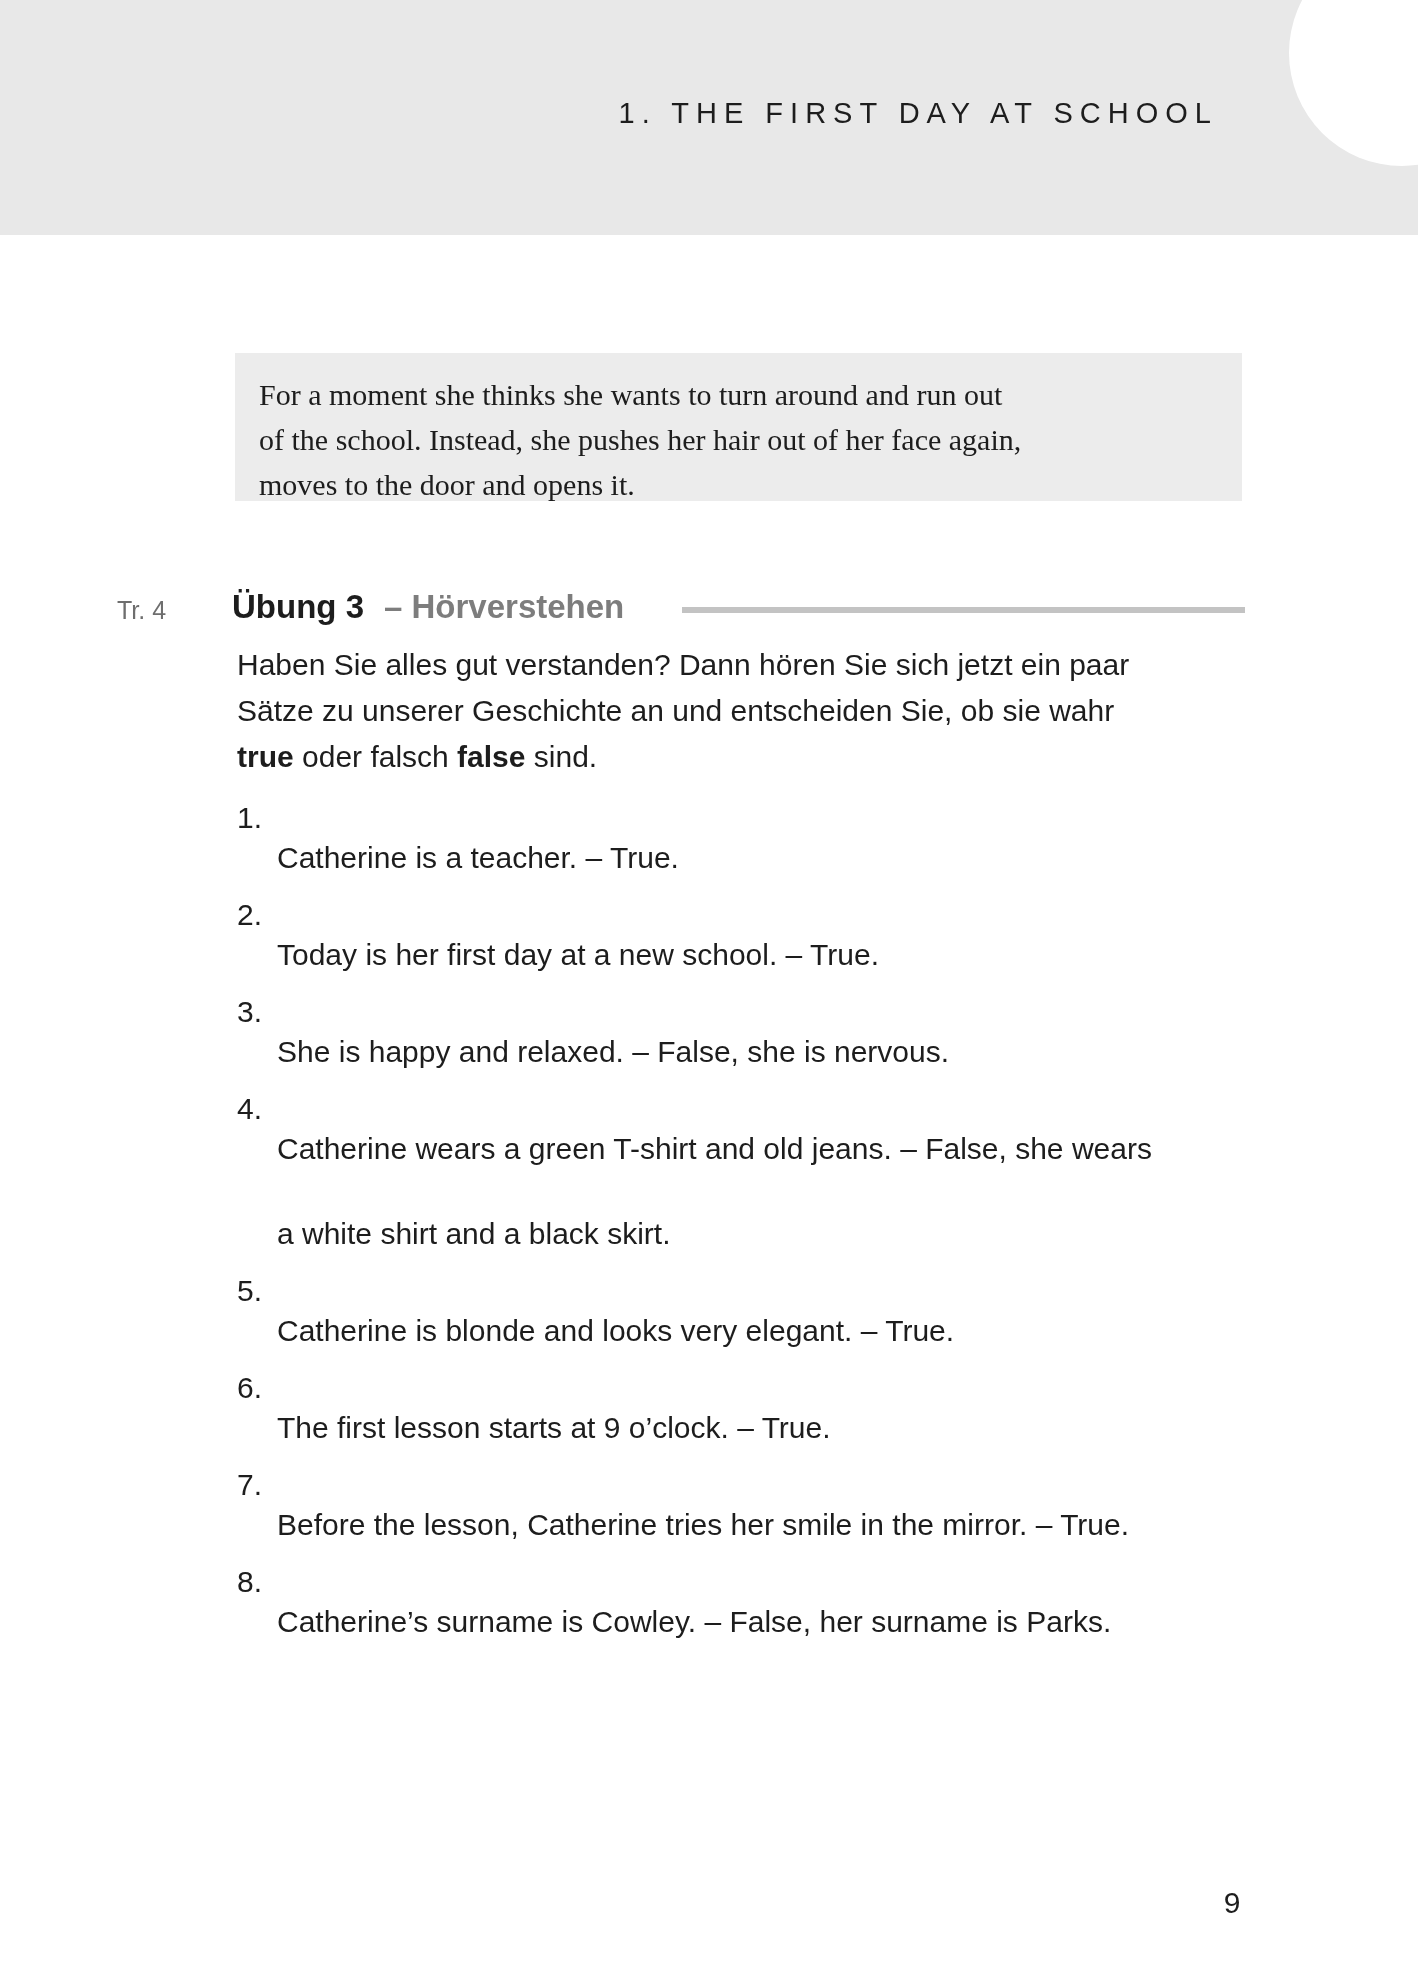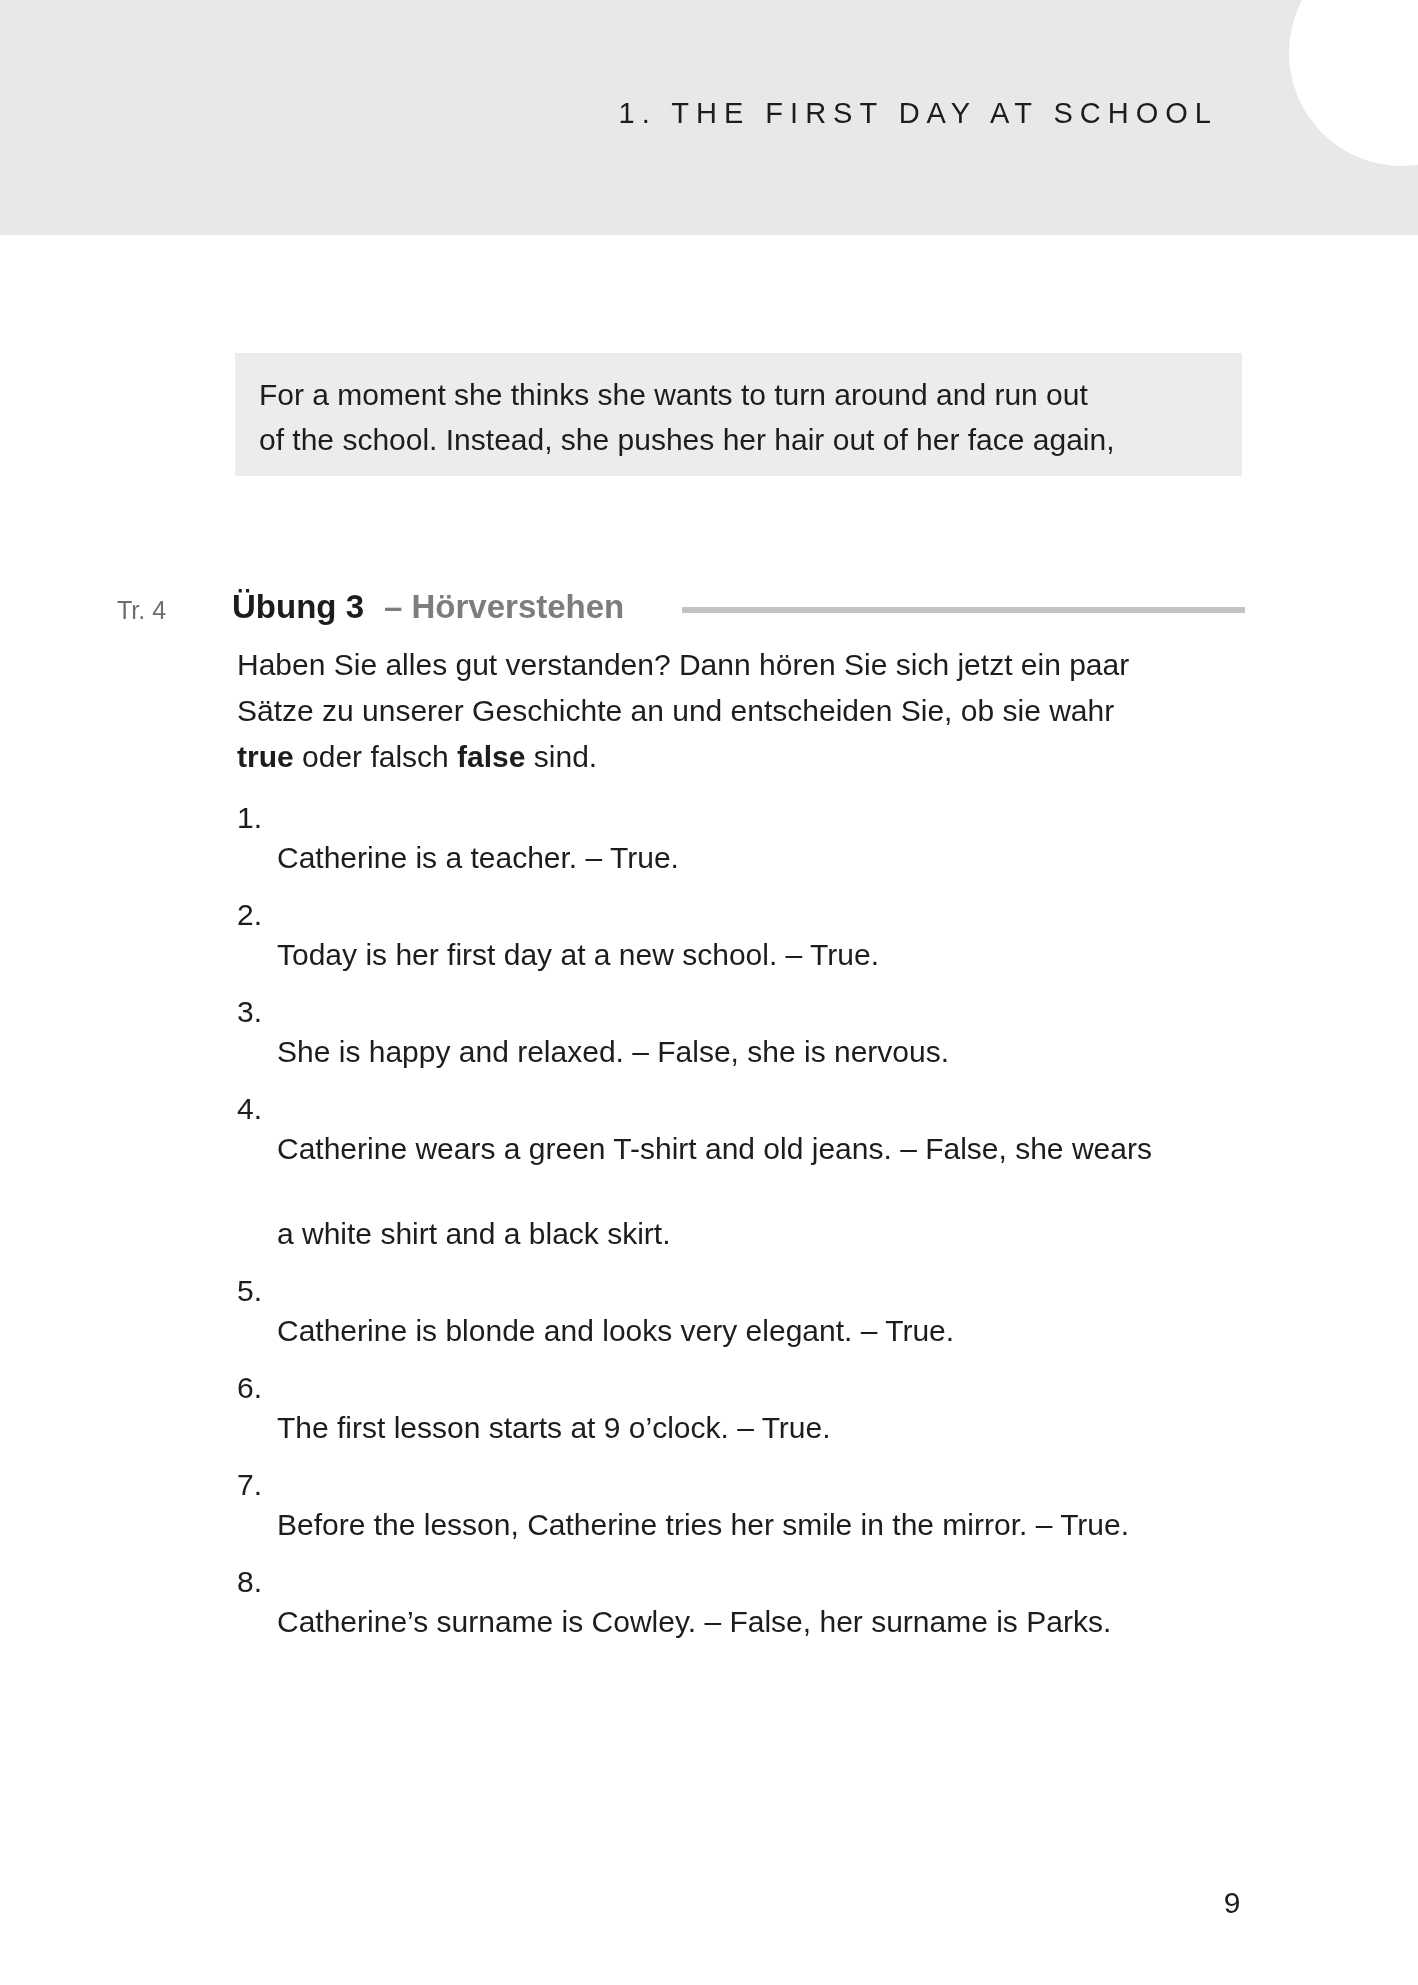--- a/index.html
+++ b/index.html
@@ -13,21 +13,21 @@
   }
   *{margin:0;padding:0;box-sizing:border-box;}
   html,body{background:#fff;}
   body{font-family:"Liberation Sans",sans-serif;color:var(--text);}
   .page{position:relative;width:1418px;height:1985px;background:var(--paper);overflow:hidden;}
 
   .page-header{position:absolute;left:0;top:0;width:1418px;height:235px;background:var(--header-bg);overflow:hidden;padding-left:44px;}
   .corner-circle{position:absolute;left:1289px;top:-60px;width:226px;height:226px;border-radius:50%;background:#ffffff;}
   .chapter-title{position:absolute;top:97px;right:200px;font-size:29px;letter-spacing:7px;white-space:nowrap;color:var(--text);font-weight:400;}
 
-  .excerpt-box{position:absolute;left:235px;top:353px;width:1007px;height:123px;background:var(--excerpt-bg);padding:19px 26px 0 24px;}
+  .excerpt-box{position:absolute;left:235px;top:353px;width:1007px;height:148px;background:var(--excerpt-bg);padding:19px 26px 0 24px;font-family:Liberation Serif, serif;}
   .excerpt-box div{font-size:30px;line-height:45px;color:var(--text);}
 
   .track-label{position:absolute;left:117px;top:596px;font-size:25px;color:var(--muted);}
   .exercise-heading{position:absolute;left:232px;top:588px;font-size:33px;font-weight:700;white-space:nowrap;}
   .exercise-heading .sub{color:var(--subtitle);margin-left:20px;}
   .heading-rule{position:absolute;left:682px;top:607px;width:563px;height:6px;background:var(--rule);}
 
   .intro{position:absolute;left:237px;top:642px;width:1010px;}
   .intro div{font-size:30px;line-height:46px;color:var(--text);}
   .intro b{font-weight:700;}
@@ -46,20 +46,21 @@
 <div class="page">
 
   <div class="page-header">
     <div class="corner-circle"></div>
     <div class="chapter-title">1. THE FIRST DAY AT SCHOOL</div>
   </div>
 
   <div class="excerpt-box">
       <div>For a moment she thinks she wants to turn around and run out</div>
       <div>of the school. Instead, she pushes her hair out of her face again,</div>
+      <div>moves to the door and opens it.</div>
     </div>
 
   <div class="track-label">Tr. 4</div>
 
   <div class="exercise-heading">
     <span>Übung 3</span><span class="sub">– Hörverstehen</span>
   </div>
   <div class="heading-rule"></div>
 
   <div class="intro">

